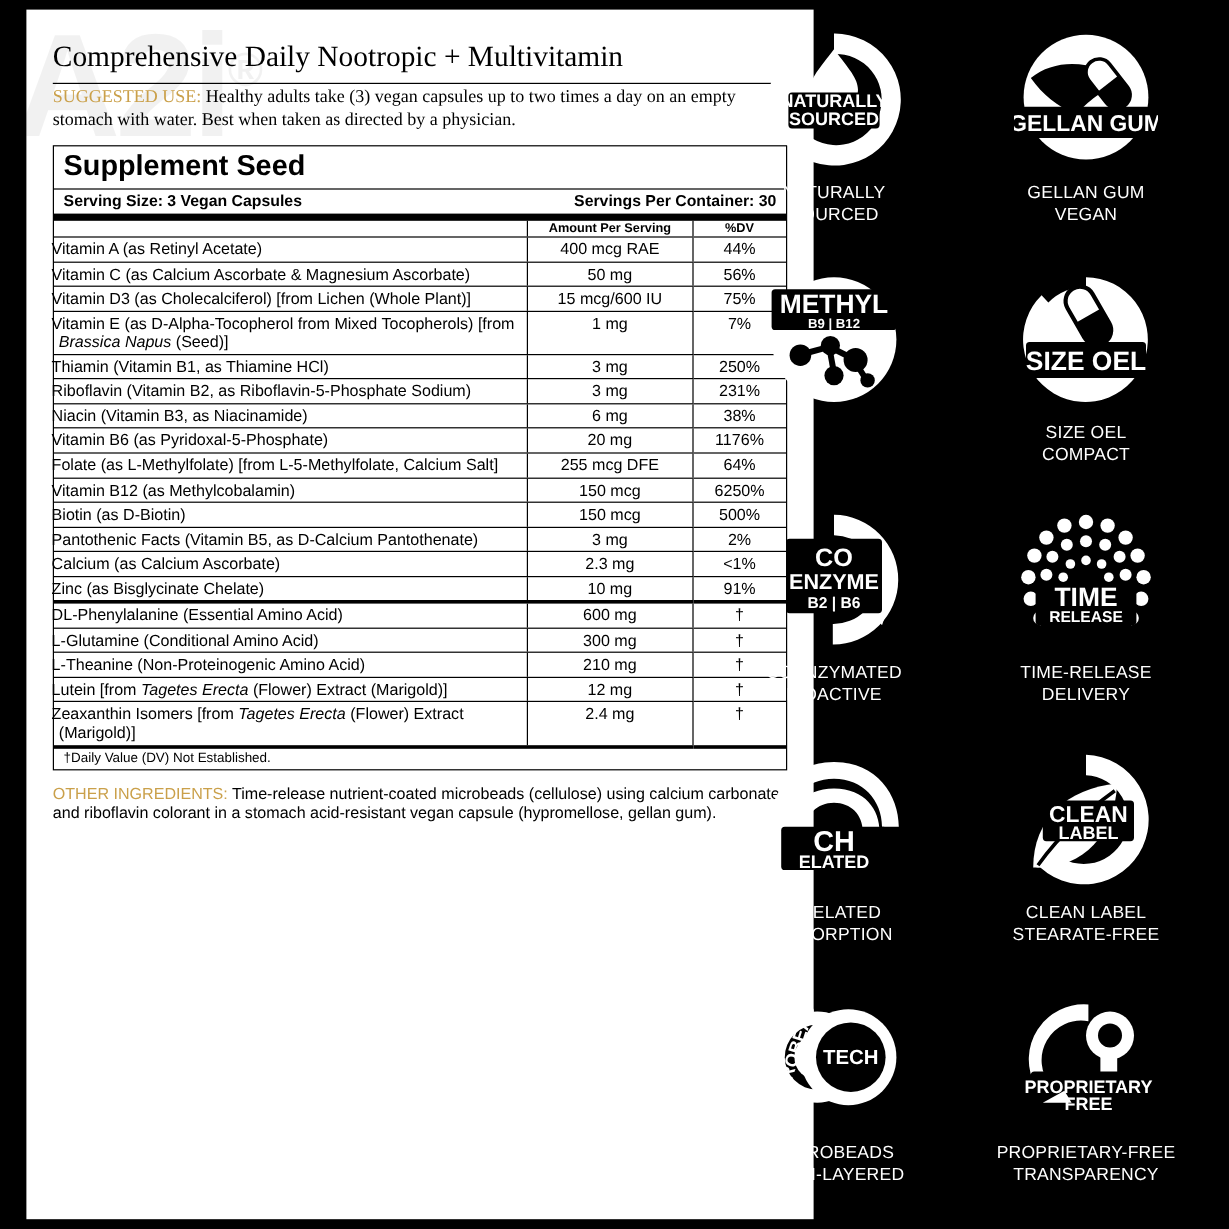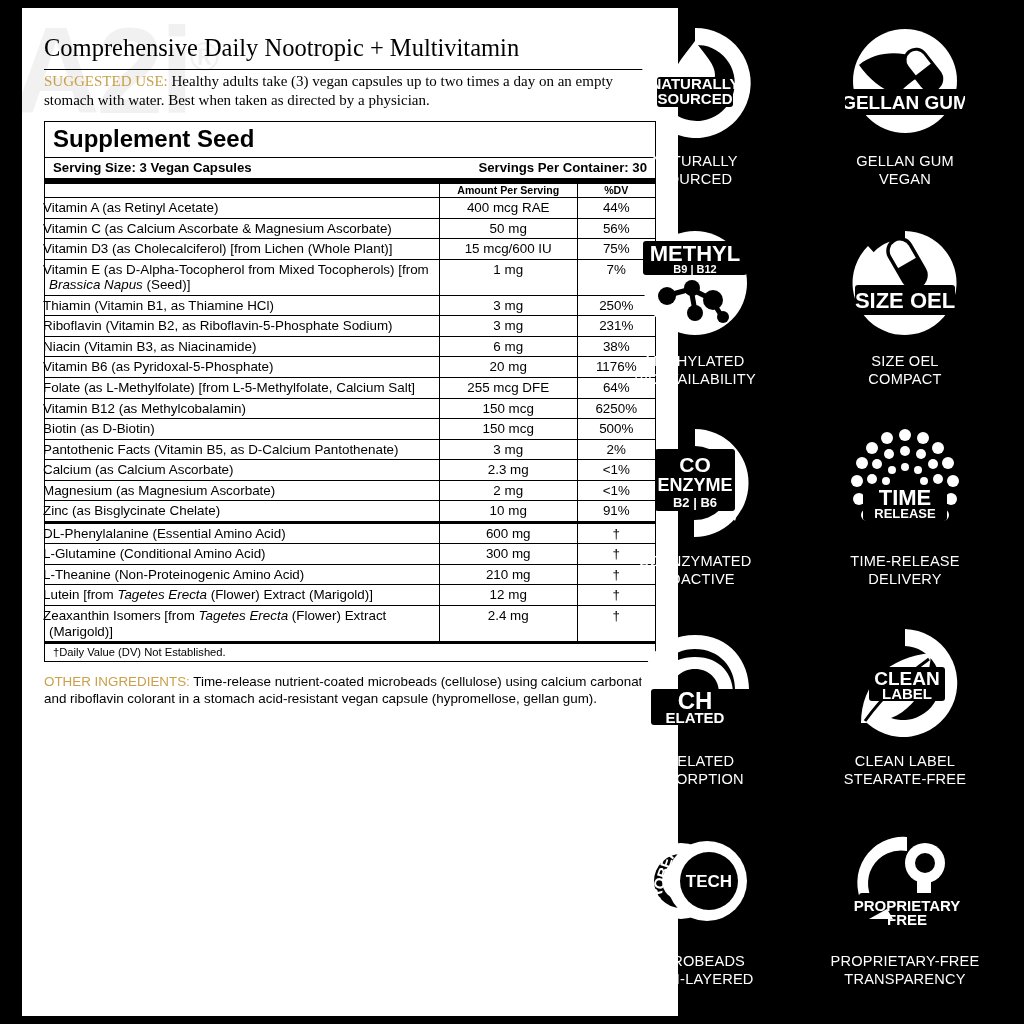--- a/index.html
+++ b/index.html
@@ -277,25 +277,20 @@
           <td class="dv">500%</td>
         </tr>
         <tr>
           <td class="nutrient">Pantothenic Facts (Vitamin B5, as D-Calcium Pantothenate)</td>
           <td class="amount">3 mg</td>
           <td class="dv">2%</td>
         </tr>
         <tr>
           <td class="nutrient">Calcium (as Calcium Ascorbate)</td>
           <td class="amount">2.3 mg</td>
-          <td class="dv">&lt;1%</td>
-        </tr>
-        <tr>
-          <td class="nutrient">Magnesium (as Magnesium Ascorbate)</td>
-          <td class="amount">2 mg</td>
           <td class="dv">&lt;1%</td>
         </tr>
         <tr>
           <td class="nutrient">Zinc (as Bisglycinate Chelate)</td>
           <td class="amount">10 mg</td>
           <td class="dv">91%</td>
         </tr>
 
         <tr class="thick-top">
           <td class="nutrient">DL-Phenylalanine (Essential Amino Acid)</td>
@@ -385,24 +380,20 @@
             <line x1="56" y1="66" x2="60" y2="88"></line>
             <line x1="76" y1="76" x2="86" y2="92"></line>
           </g>
           <circle cx="32" cy="73" r="9" fill="#000"></circle>
           <circle cx="57" cy="65" r="8" fill="#000"></circle>
           <circle cx="78" cy="77" r="10" fill="#000"></circle>
           <circle cx="60" cy="90" r="8" fill="#000"></circle>
           <circle cx="88" cy="94" r="6" fill="#000"></circle>
         </svg>
       </div>
-      <div class="icon-caption">
-        <div>METHYLATED</div>
-        <div>BIOAVAILABILITY</div>
-      </div>
     </div>
 
     <div class="icon-cell">
       <div class="icon-art">
         <svg viewBox="0 0 120 120" width="120" height="120">
           <path d="M60 8 A52 52 0 1 1 23 23 L34 35 A36 36 0 1 0 60 24 Z" fill="#fff"></path>
           <circle cx="60" cy="60" r="44" fill="#fff"></circle>
           <g transform="rotate(-30 62 40)">
             <rect x="50" y="14" width="24" height="52" rx="12" fill="#fff" stroke="#000" stroke-width="3.5"></rect>
             <path d="M50 40 h24 v14 a12 12 0 0 1 -24 0z" fill="#000"></path>

